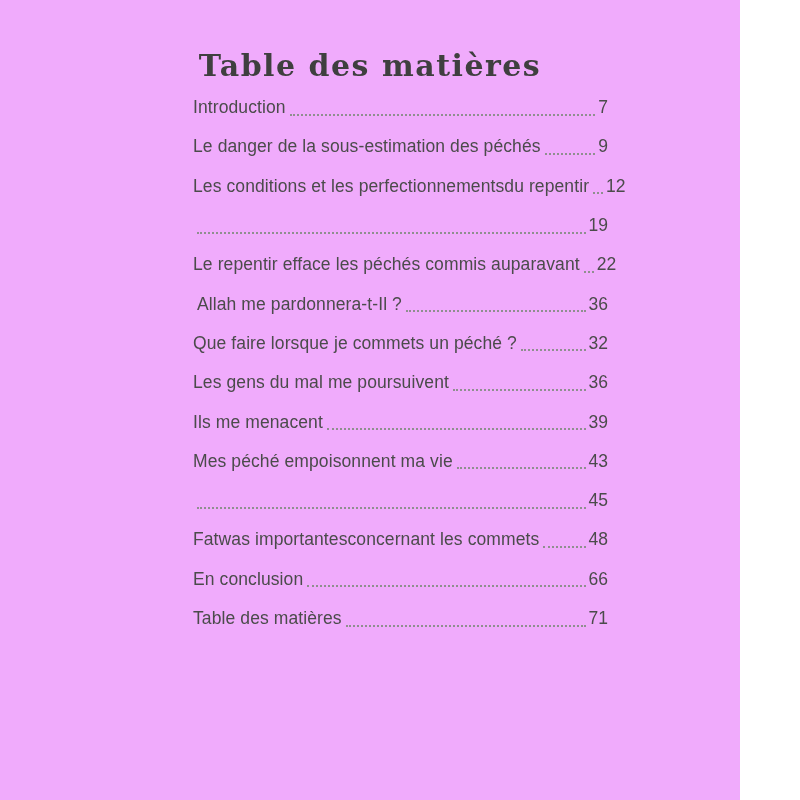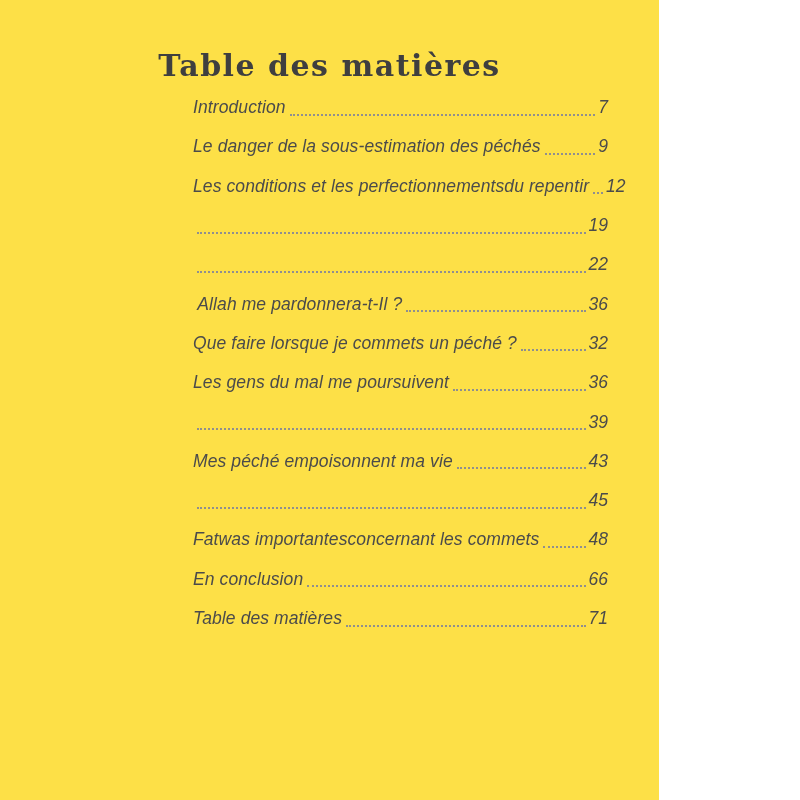--- a/index.html
+++ b/index.html
@@ -2,23 +2,23 @@
 <html><head>
 <meta charset="utf-8">
 <style>
   html, body {
     margin: 0;
     padding: 0;
     background: #ffffff;
   }
   .page {
     position: relative;
-    width: 659px;
+    width: 740px;
     height: 800px;
-    background: #fde047;
+    background: #f0abfc;
     overflow: hidden;
     font-family: "Liberation Sans", sans-serif;
   }
   .title {
     position: absolute;
     top: 48px;
     left: 0;
     right: 0;
     margin: 0;
     text-align: center;
@@ -26,21 +26,20 @@
     font-weight: bold;
     font-size: 30px;
     letter-spacing: 1.5px;
     color: #3f3f3f;
   }
   .toc {
     position: absolute;
     top: 88px;
     left: 193px;
     width: 415px;
-    font-style: italic;
   }
   .row {
     display: flex;
     align-items: center;
     height: 39.3px;
     font-size: 17.5px;
     color: #4b4b4b;
   }
   .label {
     white-space: pre;
@@ -83,20 +82,21 @@
     <span class="leader"></span>
     <span class="pagenum">12</span>
   </div>
 
   <div class="row">
     <span class="leader"></span>
     <span class="pagenum">19</span>
   </div>
 
   <div class="row">
+    <span class="label">Le repentir efface les péchés commis auparavant</span>
     <span class="leader"></span>
     <span class="pagenum">22</span>
   </div>
 
   <div class="row">
     <span class="label"> Allah me pardonnera-t-Il ?</span>
     <span class="leader"></span>
     <span class="pagenum">36</span>
   </div>
 
@@ -106,20 +106,21 @@
     <span class="pagenum">32</span>
   </div>
 
   <div class="row">
     <span class="label">Les gens du mal me poursuivent</span>
     <span class="leader"></span>
     <span class="pagenum">36</span>
   </div>
 
   <div class="row">
+    <span class="label">Ils me menacent</span>
     <span class="leader"></span>
     <span class="pagenum">39</span>
   </div>
 
   <div class="row">
     <span class="label">Mes péché empoisonnent ma vie</span>
     <span class="leader"></span>
     <span class="pagenum">43</span>
   </div>
 

